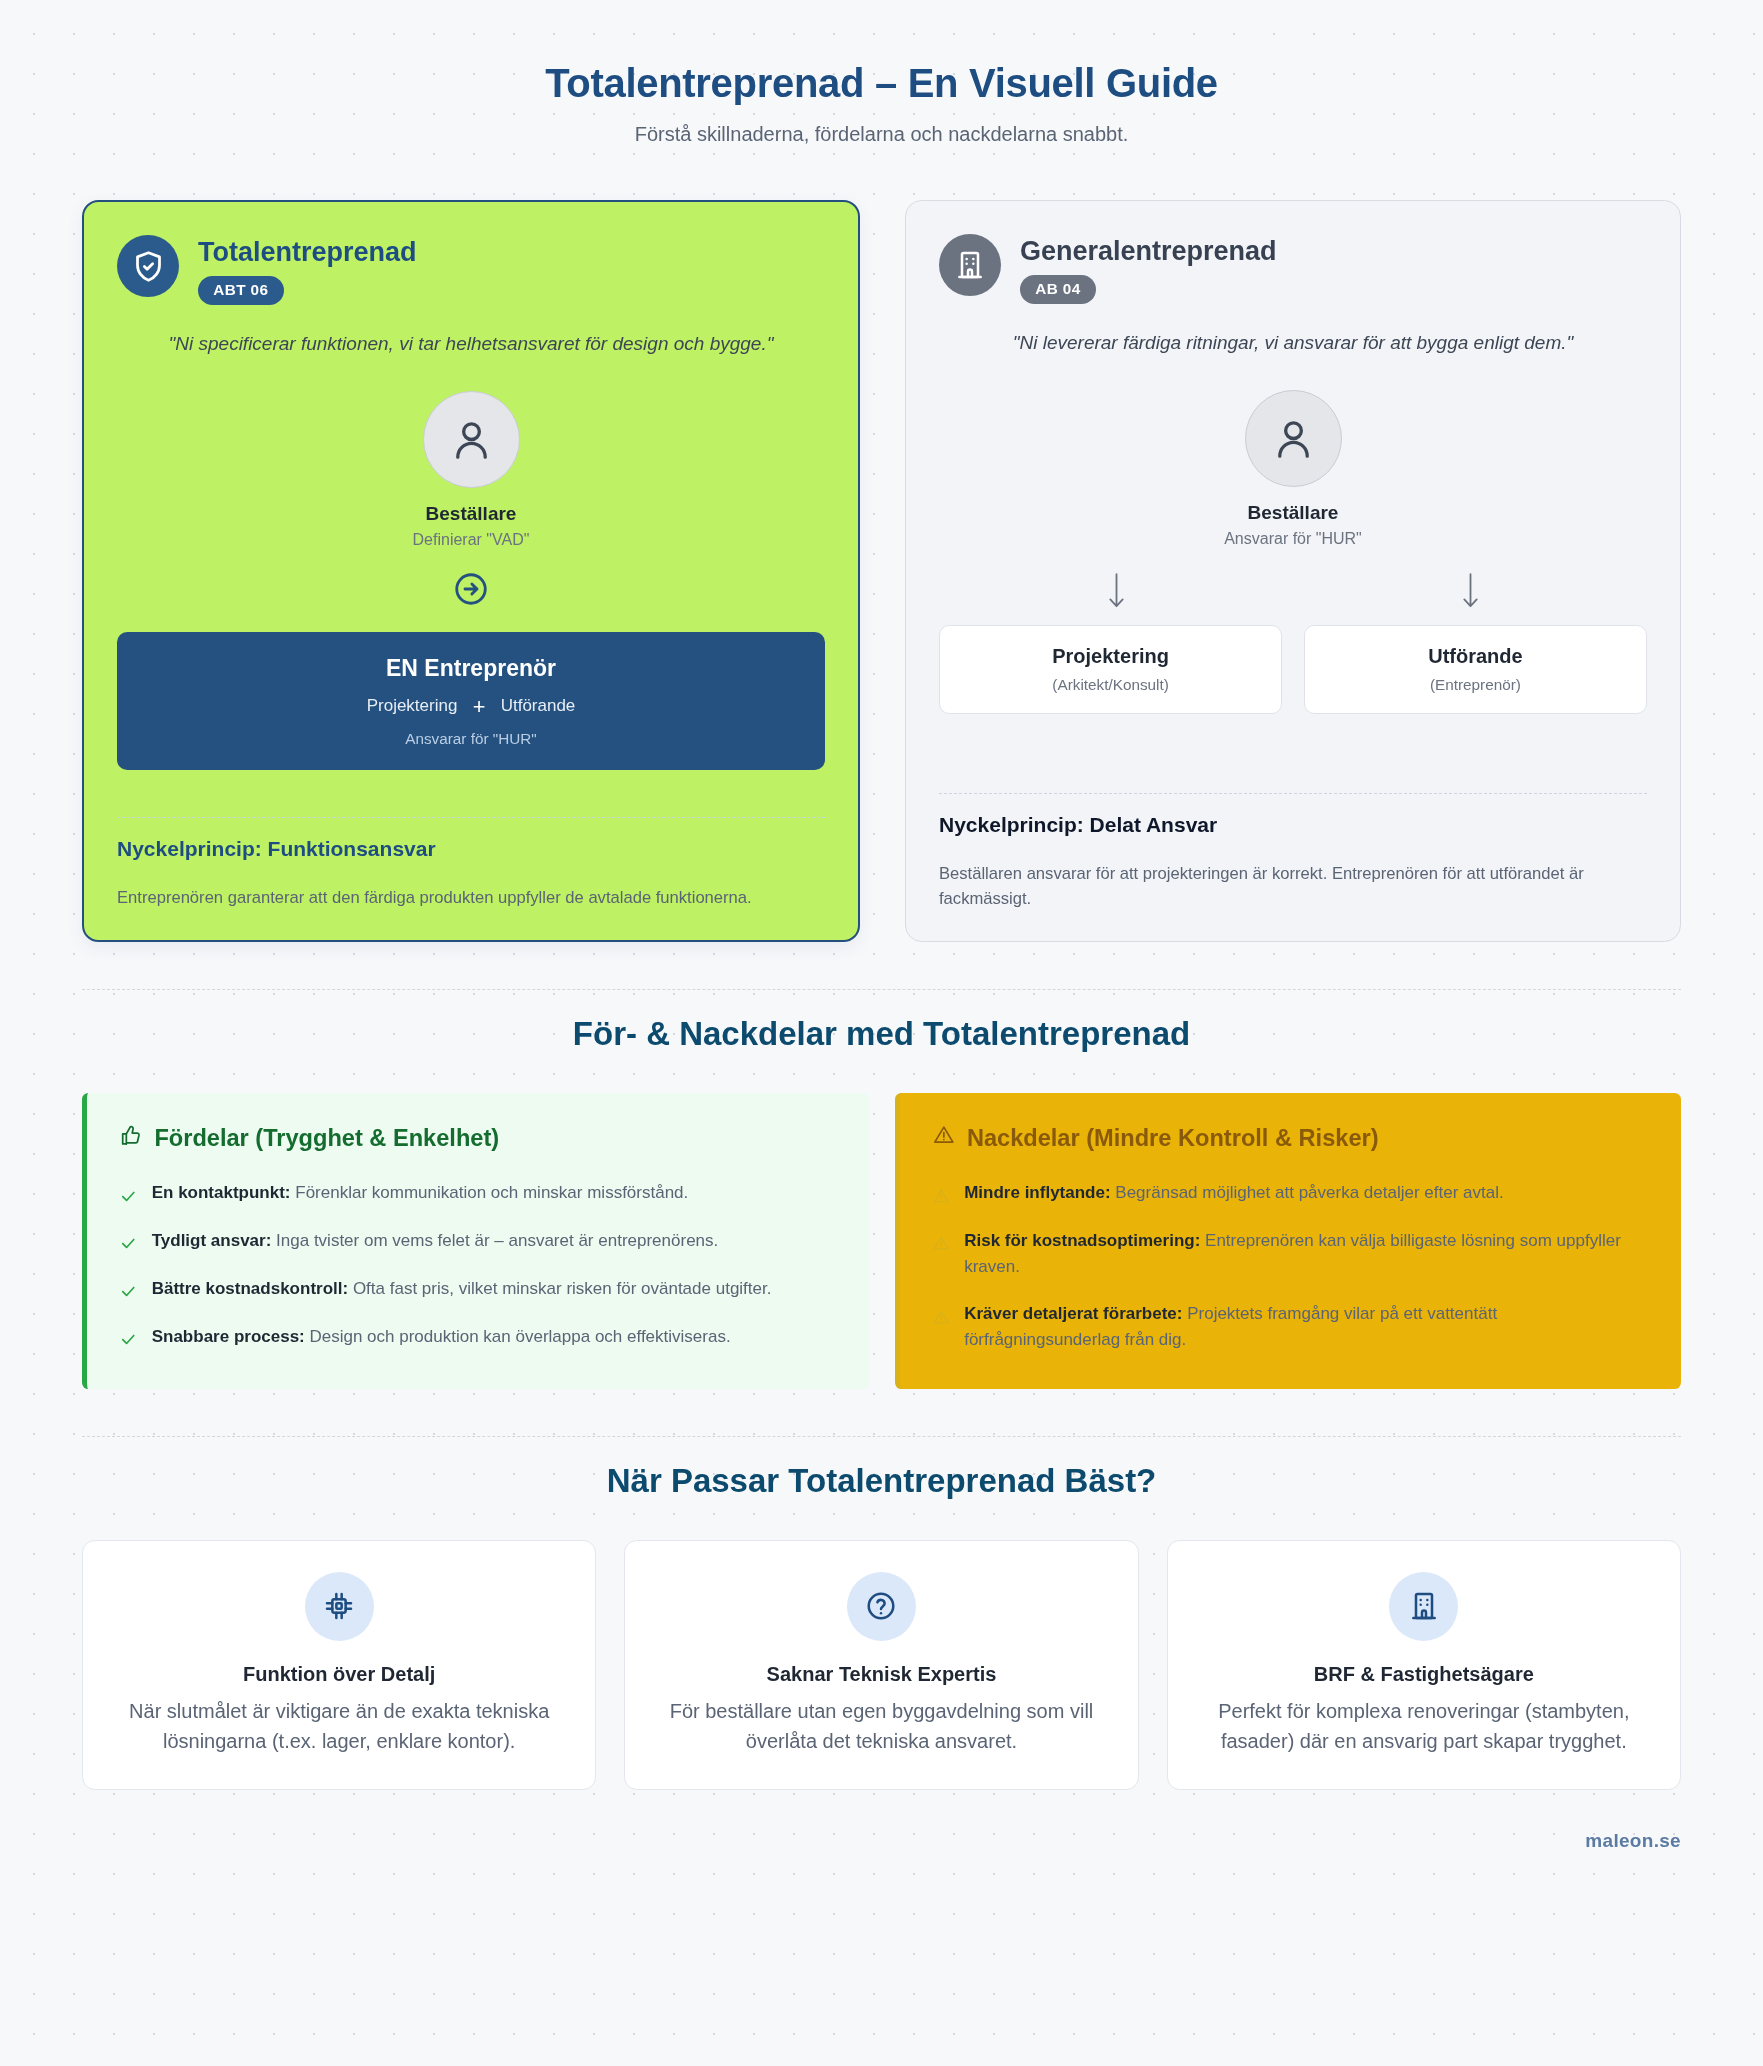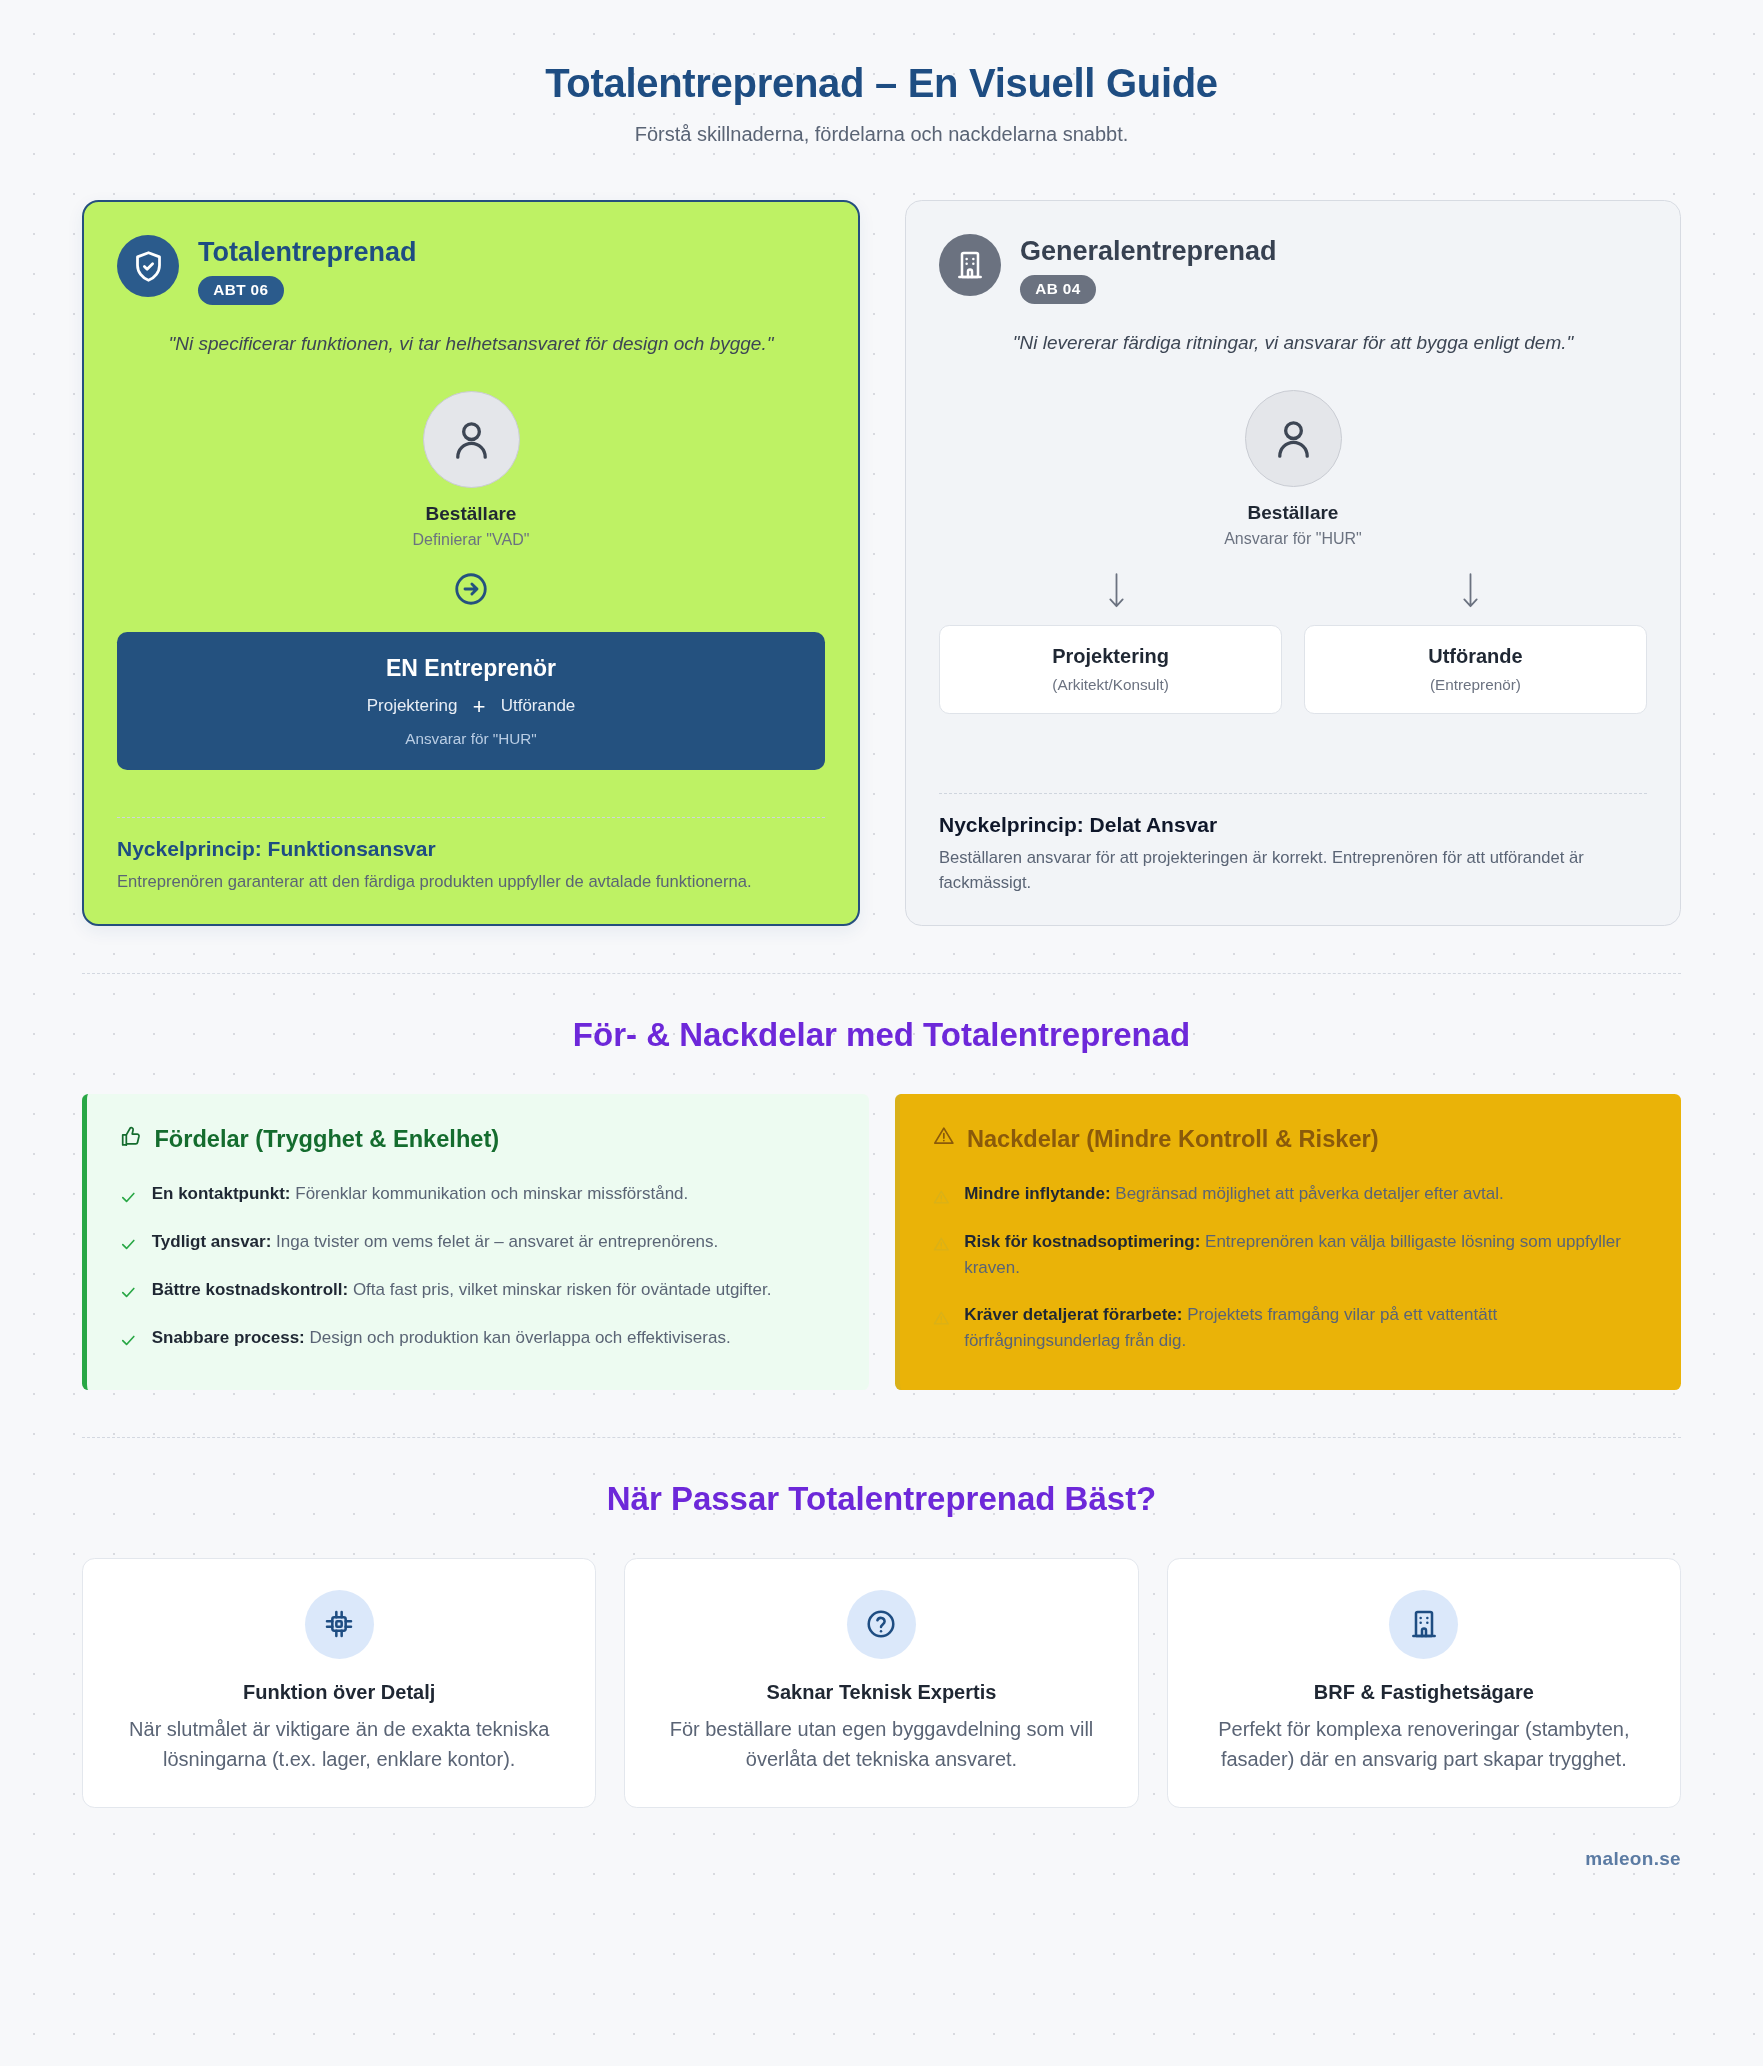--- a/index.html
+++ b/index.html
@@ -165,36 +165,36 @@
     margin-top: 21.7px;
     border-top: 1.9px dashed #cfd5de;
   }
   .cc-princ-title {
     margin-top: 19px;
     font-size: 21px; font-weight: 700;
   }
   .cc-princ-title.blue { color: #1e4d82; }
   .cc-princ-title.grey { color: #0f172a; }
   .cc-princ-body {
-    margin-top: 9px;
+    margin-top: 25px;
     font-size: 16.6px; color: #5a6475; line-height: 1.5;
   }
 
   
   .sec-div {
     margin: 47px 0 0 0;
     border-top: 1.9px dashed #d3d8e0;
   }
 
   .sec-title {
     text-align: center;
     font-size: 33px;
     font-weight: 700;
-    color: #6d28d9;
-    margin-top: 42px;
+    color: #0c4a6e;
+    margin-top: 25px;
     margin-bottom: 40px;
   }
 
   
   .pc-row { display: flex; gap: 26px; align-items: stretch; }
   .pc-card {
     flex: 1 1 0;
     border-radius: 6.4px;
     padding: 31px 33px 36px 33px;
   }

